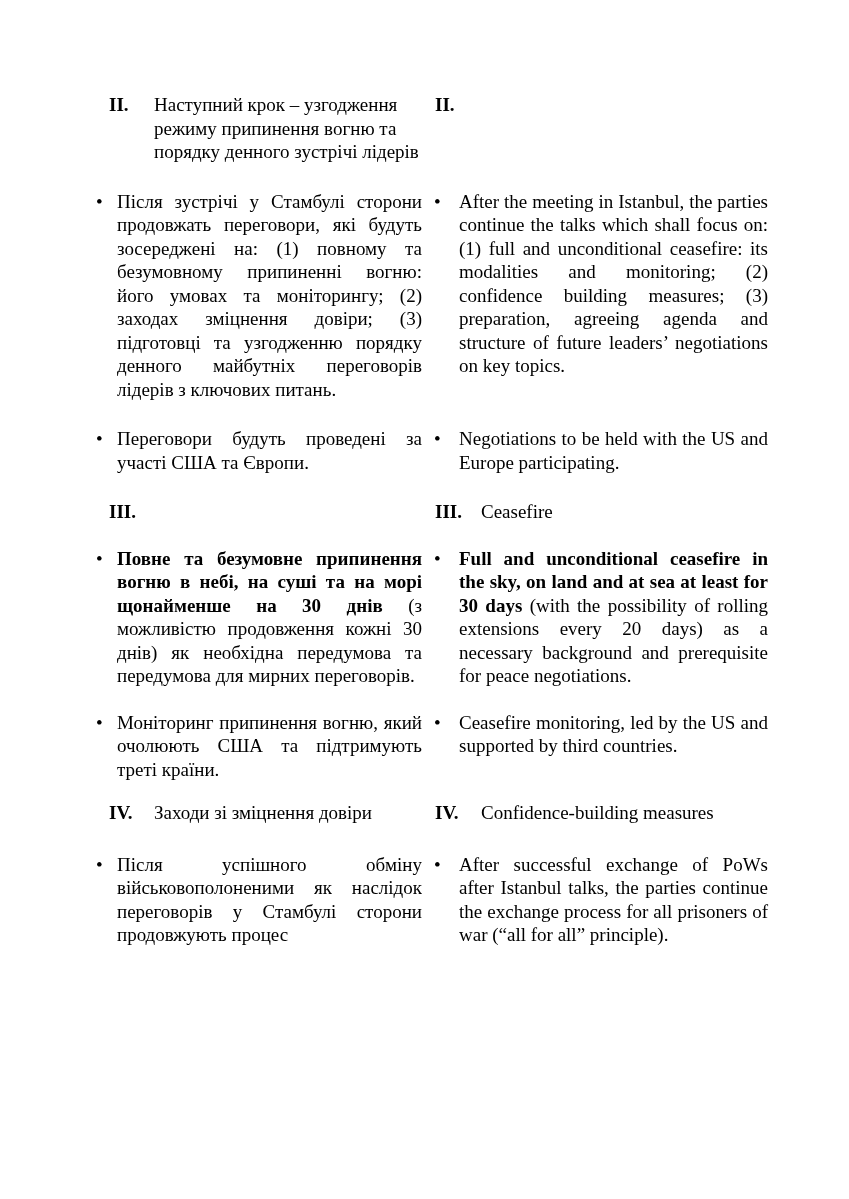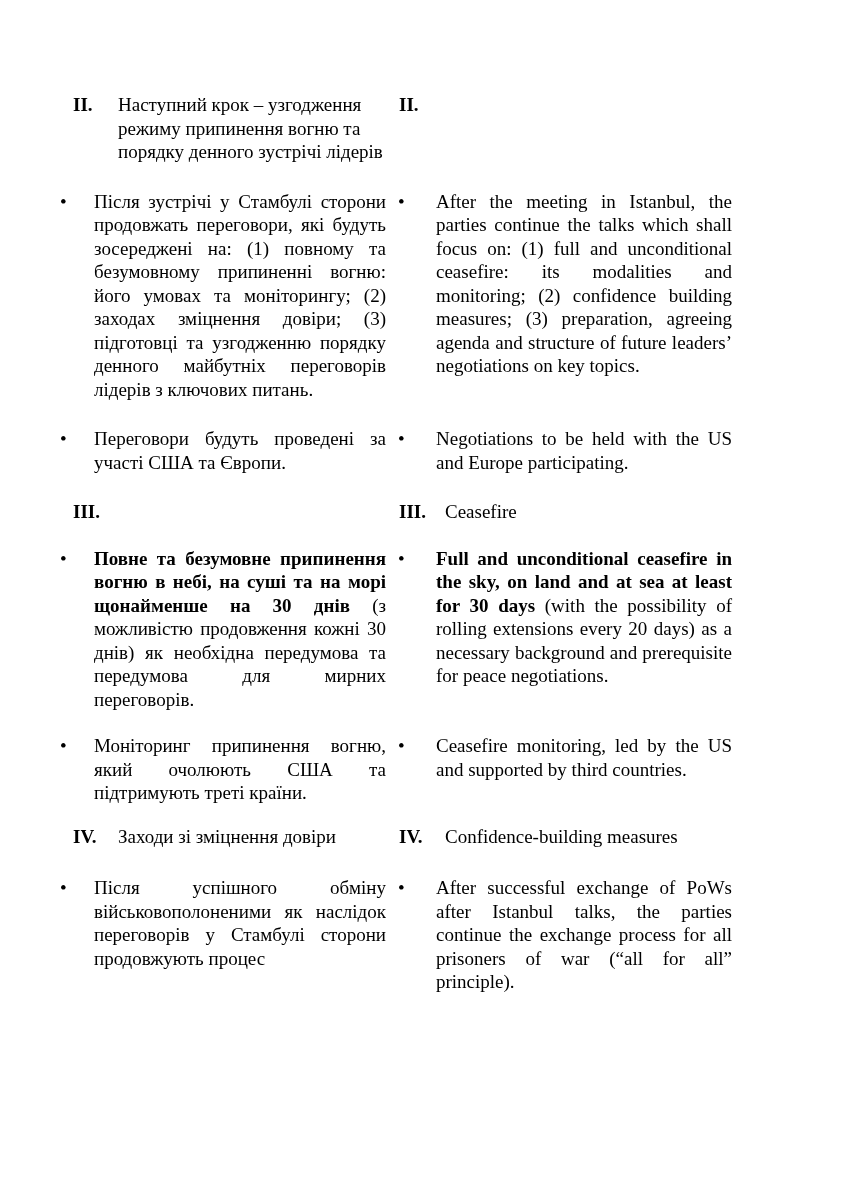--- a/index.html
+++ b/index.html
@@ -7,21 +7,21 @@
   .page {
     position: relative;
     width: 849px;
     height: 1199px;
     margin: 0 auto;
     background: #ffffff;
     color: #000000;
     font-family: "Liberation Serif", "DejaVu Serif", serif;
     font-size: 19px;
     line-height: 23.5px;
-    padding: 93px 77px 0 60px;
+    padding: 93px 77px 0 96px;
     overflow: hidden;
   }
   .row {
     display: grid;
     grid-template-columns: 326px 334px;
     column-gap: 12px;
   }
   .gap-lg { margin-bottom: 26px; }
   .gap-md { margin-bottom: 23px; }
   .gap-sm { margin-bottom: 20px; }
@@ -33,21 +33,21 @@
   .hcell.uk .num { flex: 0 0 45px; }
   .hcell.en { padding-left: 1px; }
   .hcell.en .num { flex: 0 0 46px; }
   .hcell .heading { font-size: inherit; font-weight: normal; flex: 1 1 auto; }
 
   
   .bcell { display: flex; align-items: flex-start; }
   .bcell.uk .marker { flex: 0 0 21px; }
   .bcell.en .marker { flex: 0 0 25px; }
   .marker { text-align: left; }
-  .btext { flex: 1 1 auto; text-align: justify; text-justify: inter-word; margin-left: 13px; }
+  .btext { flex: 1 1 auto; text-align: justify; text-justify: inter-word; }
   .btext b { font-weight: bold; }
 </style>
 </head>
 <body>
 
 <div class="page">
 
   <div class="row gap-lg">
     <div class="hcell uk">
       <span class="num">II.</span>

